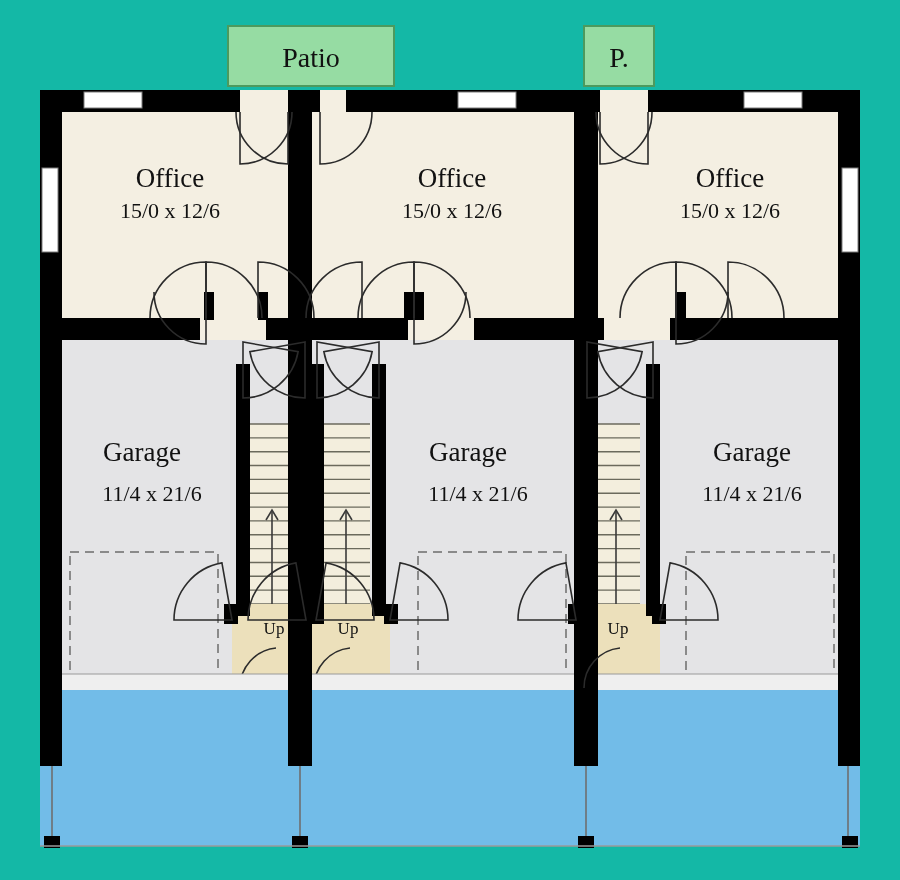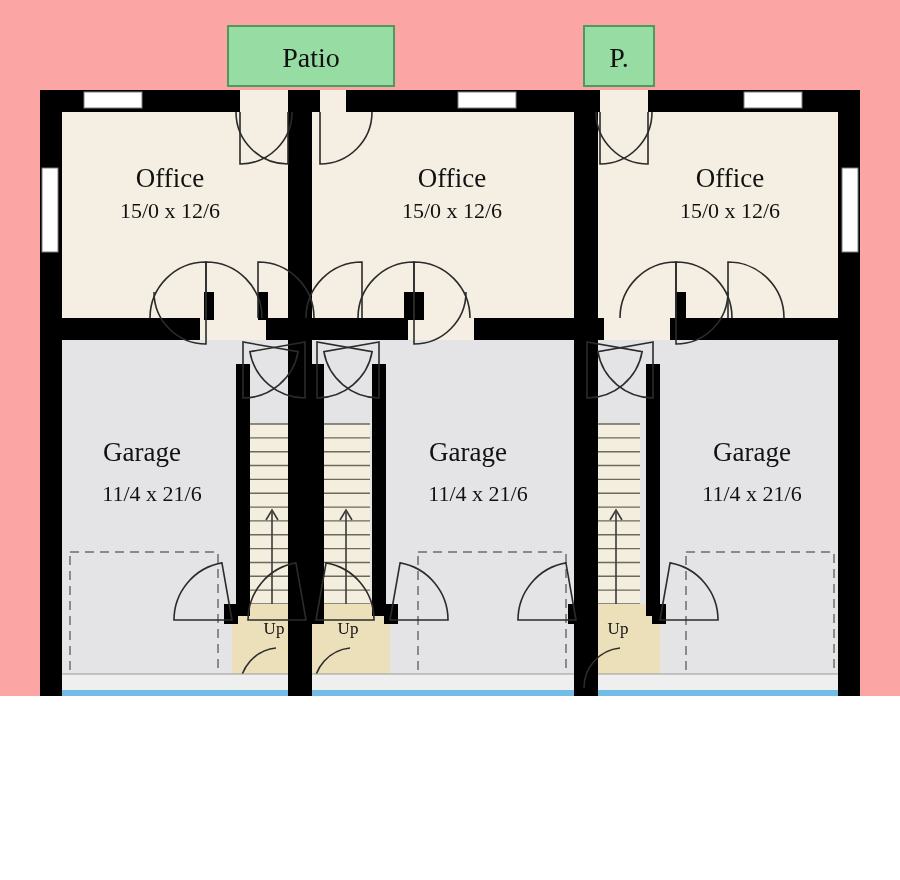--- a/index.html
+++ b/index.html
@@ -1,18 +1,18 @@
 <!DOCTYPE html>
 <html><head>
 <meta charset="utf-8">
 <title>Floor Plan</title>
 <style>
   html,body{margin:0;padding:0;background:#ffffff;}
   body{width:900px;height:880px;font-family:"Liberation Serif",serif;}
-  #plan{position:relative;width:900px;height:696px;background:#fca5a5;overflow:hidden;}
+  #plan{position:relative;width:900px;height:880px;background:#14b8a6;overflow:hidden;}
   svg{display:block;}
   .lbl{font-family:"Liberation Serif",serif;fill:#111111;text-anchor:middle;}
   .room-name{font-size:27px;}
   .room-dim{font-size:22px;}
   .up-lbl{font-size:17px;}
   .patio-lbl{font-size:28px;}
 </style>
 </head>
 <body>
 

